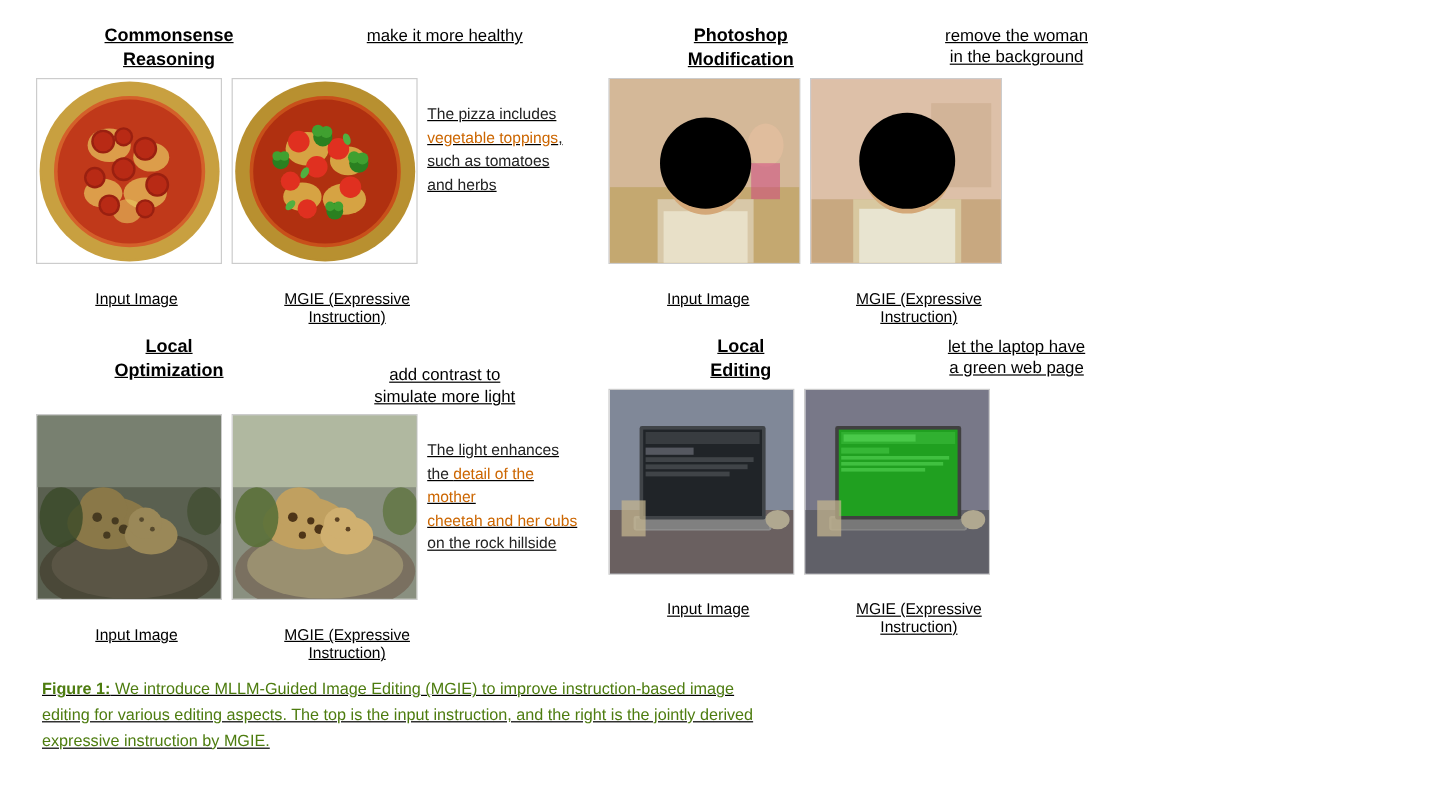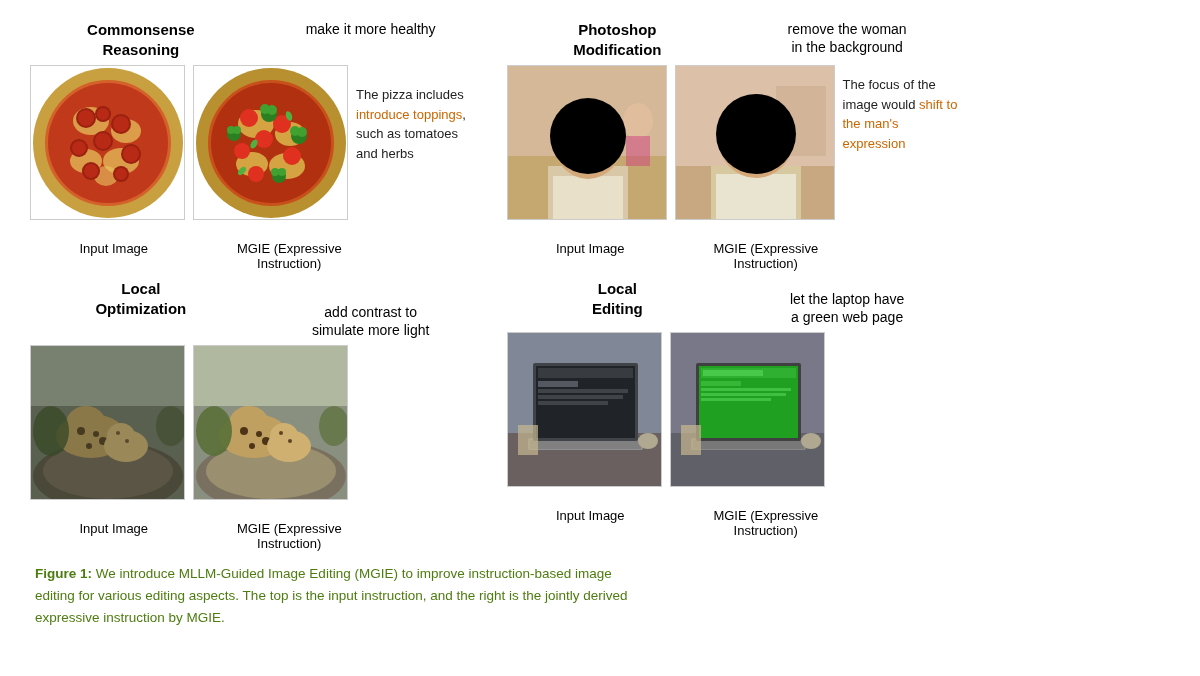--- a/index.html
+++ b/index.html
@@ -6,20 +6,21 @@
     body {
       width: 1200px;
       height: 676px;
       background: #ffffff;
       font-family: Arial, sans-serif;
       overflow: hidden;
     }
     .container {
       width: 988px;
       padding: 20px 30px;
+      text-decoration: underline;
     }
     .img-box {
       border: 1px solid #ccc;
       overflow: hidden;
       flex-shrink: 0;
     }
 
     
     .face-img {
       width: 160px;
@@ -189,21 +190,21 @@
 
             <ellipse cx="60" cy="78" rx="3" ry="5" fill="#50b040" transform="rotate(30 60 78)"></ellipse>
             <ellipse cx="95" cy="50" rx="3" ry="5" fill="#50b040" transform="rotate(-20 95 50)"></ellipse>
             <ellipse cx="48" cy="105" rx="3" ry="5" fill="#50b040" transform="rotate(45 48 105)"></ellipse>
 
             <circle cx="77" cy="77" r="68" fill="none" stroke="#b89030" stroke-width="10"></circle>
           </svg>
         </div>
 
         <div class="description-box">
-          <span>The pizza includes </span><span class="highlight-orange">introduce toppings</span><span style="white-space:pre-line;">,
+          <span>The pizza includes </span><span class="highlight-orange">vegetable toppings</span><span style="white-space:pre-line;">,
 such as tomatoes
 and herbs</span>
         </div>
       </div>
       <div class="pair-footer">
         <div class="f-label">Input Image</div>
         <div class="f-label">MGIE (Expressive Instruction)</div>
         <div style="flex:0.6"></div>
       </div>
     </div>
@@ -250,25 +251,20 @@
 
             <rect x="35" y="100" width="90" height="55" fill="#d8c8a0"></rect>
             <rect x="40" y="108" width="80" height="47" fill="#e8e4d0"></rect>
 
             <ellipse cx="80" cy="72" rx="38" ry="40" fill="#d4a878"></ellipse>
 
             <circle cx="80" cy="68" r="40" fill="#000000"></circle>
           </svg>
         </div>
 
-        <div class="description-box right">
-          <span style="white-space:pre-line;">The focus of the
-image would </span><span class="highlight-orange" style="white-space:pre-line;">shift to
-the man's expression</span>
-        </div>
       </div>
       <div class="pair-footer">
         <div class="f-label">Input Image</div>
         <div class="f-label">MGIE (Expressive Instruction)</div>
         <div style="flex:0.6"></div>
       </div>
     </div>
 
   </div>
 
@@ -330,33 +326,38 @@
             <ellipse cx="95" cy="100" rx="22" ry="16" fill="#d0b070"></ellipse>
             <ellipse cx="90" cy="90" rx="14" ry="13" fill="#d0b070"></ellipse>
             <circle cx="87" cy="87" r="2" fill="#402810" opacity="0.8"></circle>
             <circle cx="96" cy="95" r="2" fill="#402810" opacity="0.8"></circle>
 
             <ellipse cx="20" cy="85" rx="18" ry="25" fill="#5a7038" opacity="0.9"></ellipse>
             <ellipse cx="140" cy="80" rx="15" ry="20" fill="#5a7038" opacity="0.7"></ellipse>
           </svg>
         </div>
 
+        <div class="description-box">
+          <span>The light enhances the </span><span class="highlight-orange" style="white-space:pre-line;">detail of the mother
+cheetah and her cubs</span><span style="white-space:pre-line;">
+on the rock hillside</span>
+        </div>
       </div>
       <div class="pair-footer">
         <div class="f-label">Input Image</div>
         <div class="f-label">MGIE (Expressive Instruction)</div>
         <div style="flex:0.6"></div>
       </div>
     </div>
 
     <div class="pair-panel">
       <div class="pair-header">
         <div class="h-title" style="white-space:pre-line;">Local
 Editing</div>
-        <div class="h-instruction" style="white-space:pre-line;margin-top:11px;">let the laptop have
+        <div class="h-instruction" style="white-space:pre-line;">let the laptop have
 a green web page</div>
       </div>
       <div class="pair-images">
 
         <div class="img-box" style="width:155px;height:155px;">
           <svg width="155" height="155">
             <rect width="155" height="155" fill="#808898"></rect>
 
             <rect x="0" y="100" width="155" height="55" fill="#6a6060"></rect>
 

